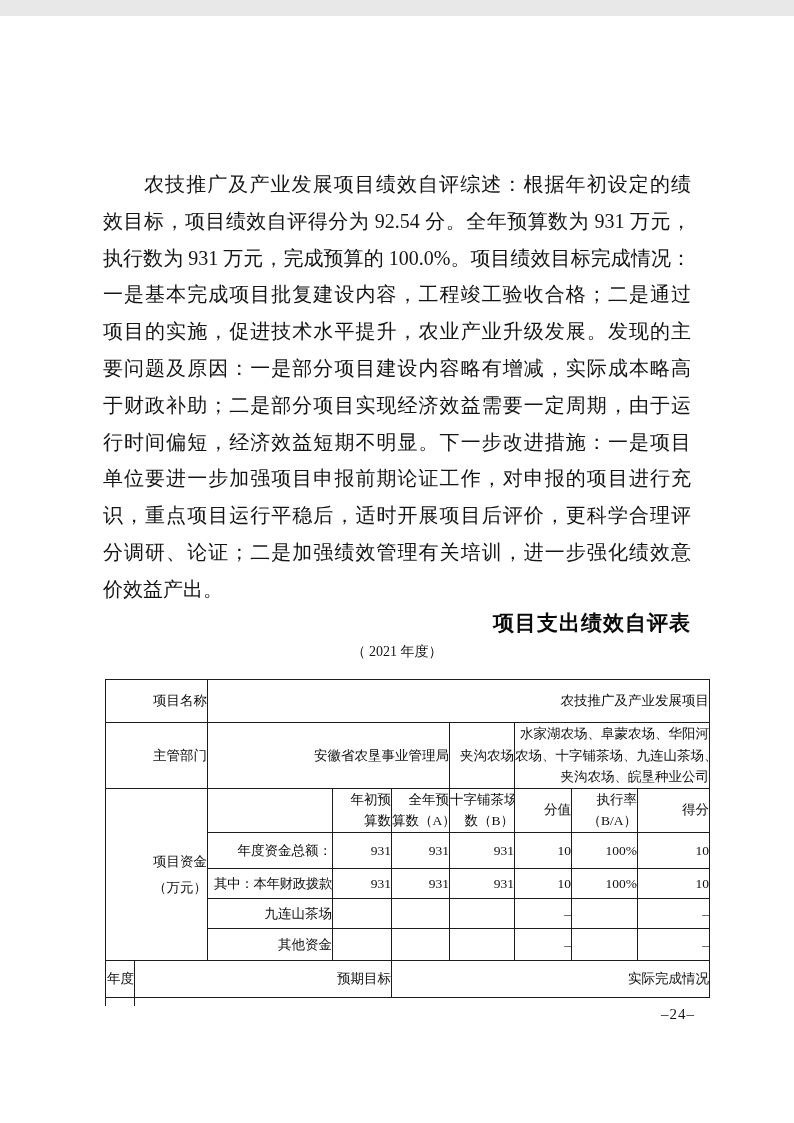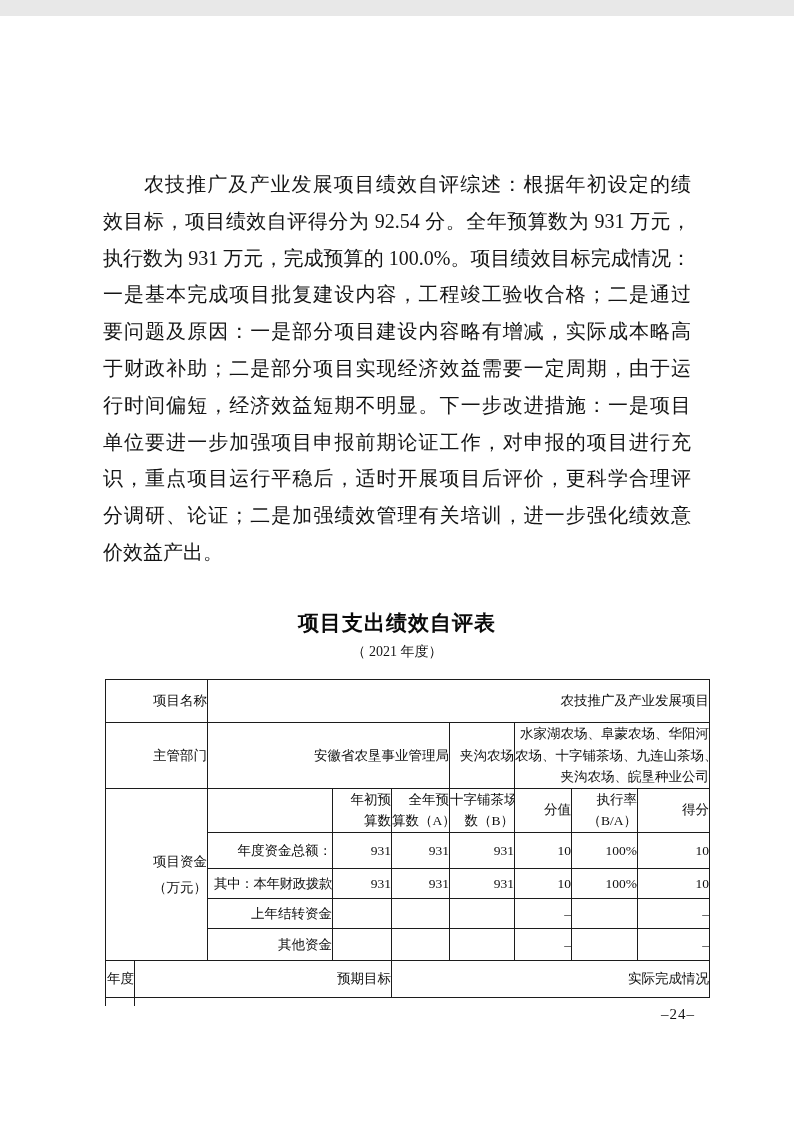--- a/index.html
+++ b/index.html
@@ -33,21 +33,21 @@
   }
   .pline.first { text-indent: 41px; }
   .pline.last  { text-align-last: left; }
 
   
   .doc-title {
     position: absolute;
     left: 103px;
     top: 593px;
     width: 588px;
-    text-align: center;
+    text-align: right;
     font-family: "Liberation Sans", "DejaVu Sans", sans-serif;
     font-weight: bold;
     font-size: 21px;
     line-height: 28px;
     color: #0a0a0a;
     letter-spacing: 1px;
   }
   .doc-subtitle {
     position: absolute;
     left: 103px;
@@ -114,20 +114,21 @@
 </head>
 <body>
 
 <div class="page">
 
   <div class="para">
     <div class="pline first">农技推广及产业发展项目绩效自评综述：根据年初设定的绩</div>
     <div class="pline">效目标，项目绩效自评得分为 92.54 分。全年预算数为 931 万元，</div>
     <div class="pline">执行数为 931 万元，完成预算的 100.0%。项目绩效目标完成情况：</div>
     <div class="pline">一是基本完成项目批复建设内容，工程竣工验收合格；二是通过</div>
+    <div class="pline">项目的实施，促进技术水平提升，农业产业升级发展。发现的主</div>
     <div class="pline">要问题及原因：一是部分项目建设内容略有增减，实际成本略高</div>
     <div class="pline">于财政补助；二是部分项目实现经济效益需要一定周期，由于运</div>
     <div class="pline">行时间偏短，经济效益短期不明显。下一步改进措施：一是项目</div>
     <div class="pline">单位要进一步加强项目申报前期论证工作，对申报的项目进行充</div>
     <div class="pline">识，重点项目运行平稳后，适时开展项目后评价，更科学合理评</div>
     <div class="pline">分调研、论证；二是加强绩效管理有关培训，进一步强化绩效意</div>
     <div class="pline last">价效益产出。</div>
   </div>
 
   <div class="doc-title">项目支出绩效自评表</div>
@@ -186,21 +187,21 @@
       <tr class="r5">
         <td class="tight-lbl">其中：本年财政拨款</td>
         <td>931</td>
         <td>931</td>
         <td>931</td>
         <td>10</td>
         <td>100%</td>
         <td>10</td>
       </tr>
       <tr class="r6">
-        <td class="right-lbl">上年结转资金</td>
+        <td class="right-lbl">九连山茶场</td>
         <td></td>
         <td></td>
         <td></td>
         <td>–</td>
         <td></td>
         <td>–</td>
       </tr>
       <tr class="r7">
         <td class="right-lbl">其他资金</td>
         <td></td>

